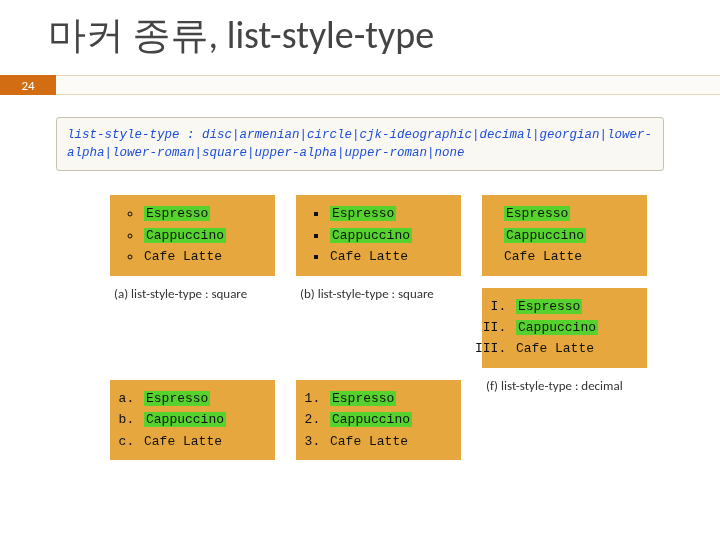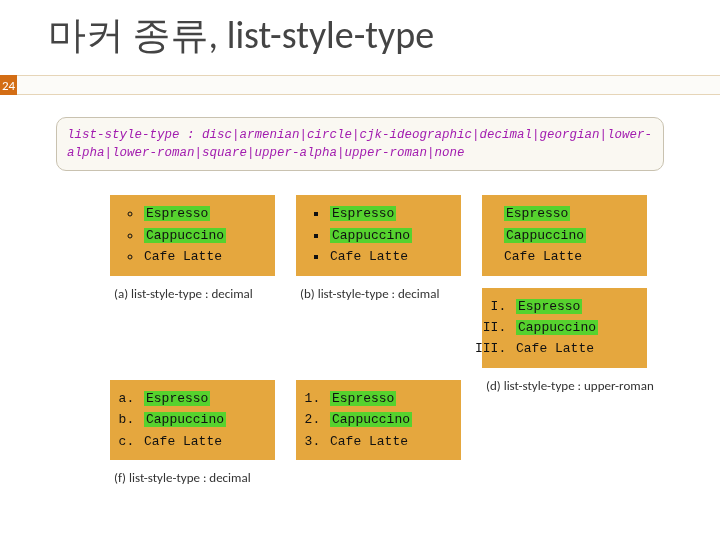--- a/index.html
+++ b/index.html
@@ -17,42 +17,42 @@
     font-weight: 400;
   }
   .page-num-bar {
     display: flex;
     align-items: stretch;
   }
   .page-num {
     background: #d36d14;
     color: #fff;
     font-size: 13px;
-    width: 17px;
+    width: 56px;
     height: 20px;
     display: flex;
     align-items: center;
     justify-content: center;
   }
   .page-line {
     flex: 1;
     border-top: 1px solid #e6d5b8;
     border-bottom: 1px solid #e6d5b8;
     background: #fcfbf8;
   }
   .syntax-box {
     margin: 22px 56px 0 56px;
     border: 1px solid #c9c2b0;
-    border-radius: 10px;
+    border-radius: 3px;
     background: #faf8f2;
     padding: 8px 10px;
     font-family: "Courier New", monospace;
     font-style: italic;
     font-size: 12.5px;
-    color: #a21caf;
+    color: #1d4ed8;
     line-height: 1.45;
   }
   .grid {
     margin-top: 24px;
     display: grid;
     grid-template-columns: repeat(3, 1fr);
     column-gap: 6px;
     row-gap: 6px;
     padding: 0 60px 0 110px;
   }
@@ -122,22 +122,22 @@
   </div>
 
   <div class="list-card none">
     <ul>
       <li><span class="hl">Espresso</span></li>
       <li><span class="hl">Cappuccino</span></li>
       <li><span>Cafe Latte</span></li>
     </ul>
   </div>
 
-  <div class="caption">(a) list-style-type : decimal</div>
-  <div class="caption">(b) list-style-type : decimal</div>
+  <div class="caption">(a) list-style-type : square</div>
+  <div class="caption">(b) list-style-type : square</div>
 
   <div class="list-card upper-roman row2">
     <ol>
       <li><span class="hl">Espresso</span></li>
       <li><span class="hl">Cappuccino</span></li>
       <li><span>Cafe Latte</span></li>
     </ol>
   </div>
 
   <div class="list-card lower-alpha row2">
@@ -149,16 +149,15 @@
   </div>
 
   <div class="list-card decimal row2">
     <ol>
       <li><span class="hl">Espresso</span></li>
       <li><span class="hl">Cappuccino</span></li>
       <li><span>Cafe Latte</span></li>
     </ol>
   </div>
 
-  <div class="caption">(d) list-style-type : upper-roman</div>
   <div class="caption">(f) list-style-type : decimal</div>
 
 </div>
 
 </body></html>

